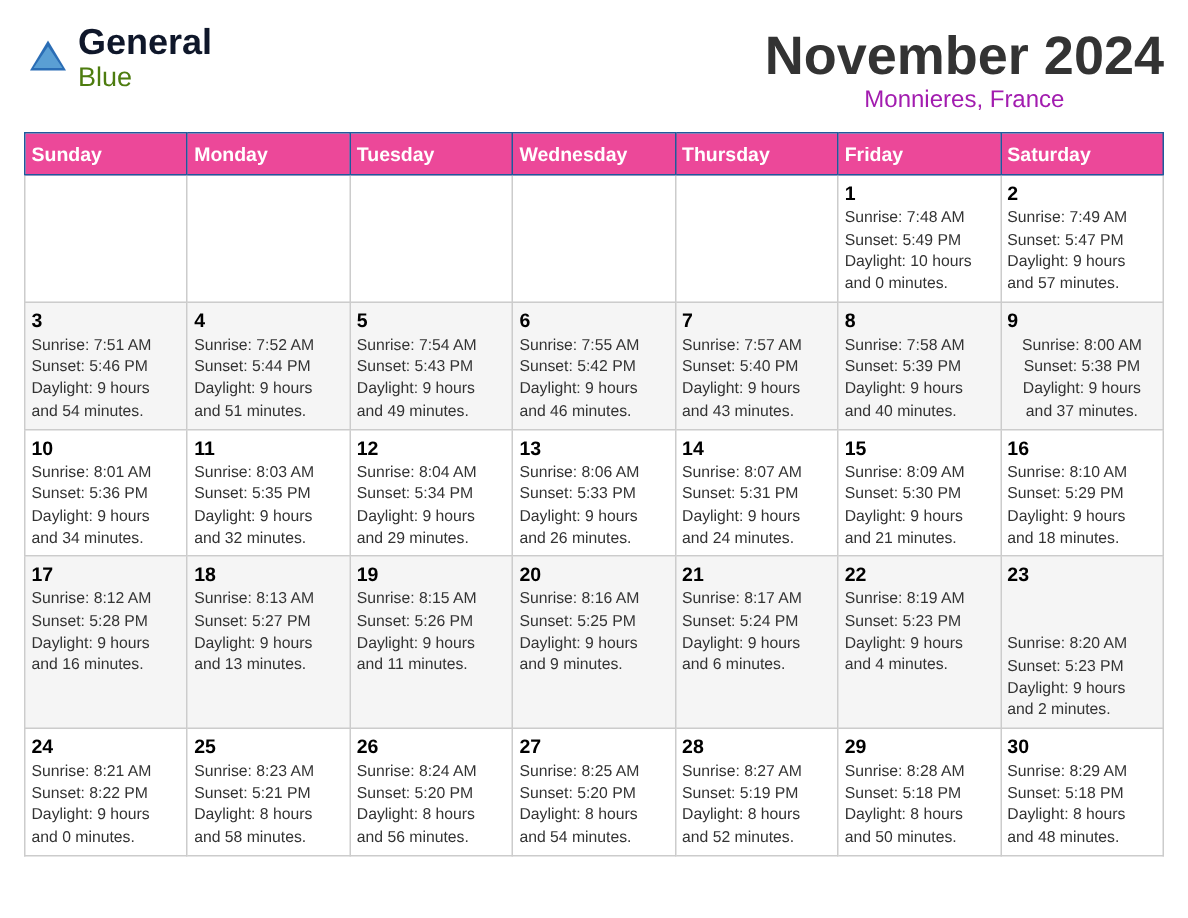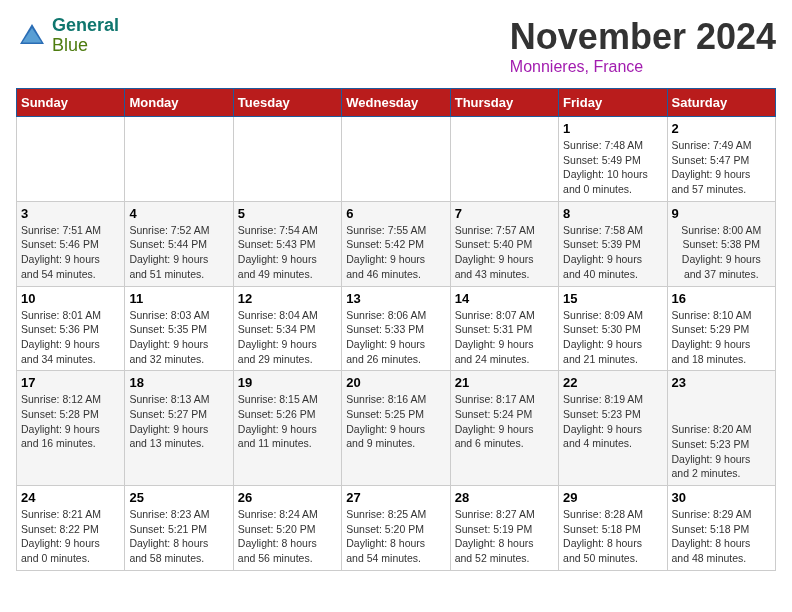--- a/index.html
+++ b/index.html
@@ -20,53 +20,53 @@
       display: flex;
       align-items: center;
       gap: 4px;
     }
     .logo-text {
       display: flex;
       flex-direction: column;
       line-height: 1.1;
     }
     .logo-text span:first-child {
-      font-size: 18px;
+      font-size: 24px;
       font-weight: bold;
-      color: #0f766e;
+      color: #0f172a;
       text-align: right;
     }
     .logo-text span:last-child {
       font-size: 18px;
       font-weight: normal;
       color: #4d7c0f;
     }
     .logo-icon {
       width: 32px;
       height: 32px;
     }
     .title-area {
-      text-align: left;
+      text-align: center;
     }
     .month-title {
       font-size: 36px;
       font-weight: bold;
       color: #333;
     }
     .location {
       font-size: 16px;
       color: #a21caf;
     }
     table {
       width: 100%;
       border-collapse: collapse;
       font-size: 11px;
     }
     thead tr th {
-      background: #b91c1c;
+      background: #ec4899;
       color: #fff;
       padding: 6px 4px;
       text-align: left;
       font-size: 13px;
       font-weight: bold;
       border: 1px solid #1e5a9c;
     }
     tbody tr td {
       border: 1px solid #ccc;
       vertical-align: top;

